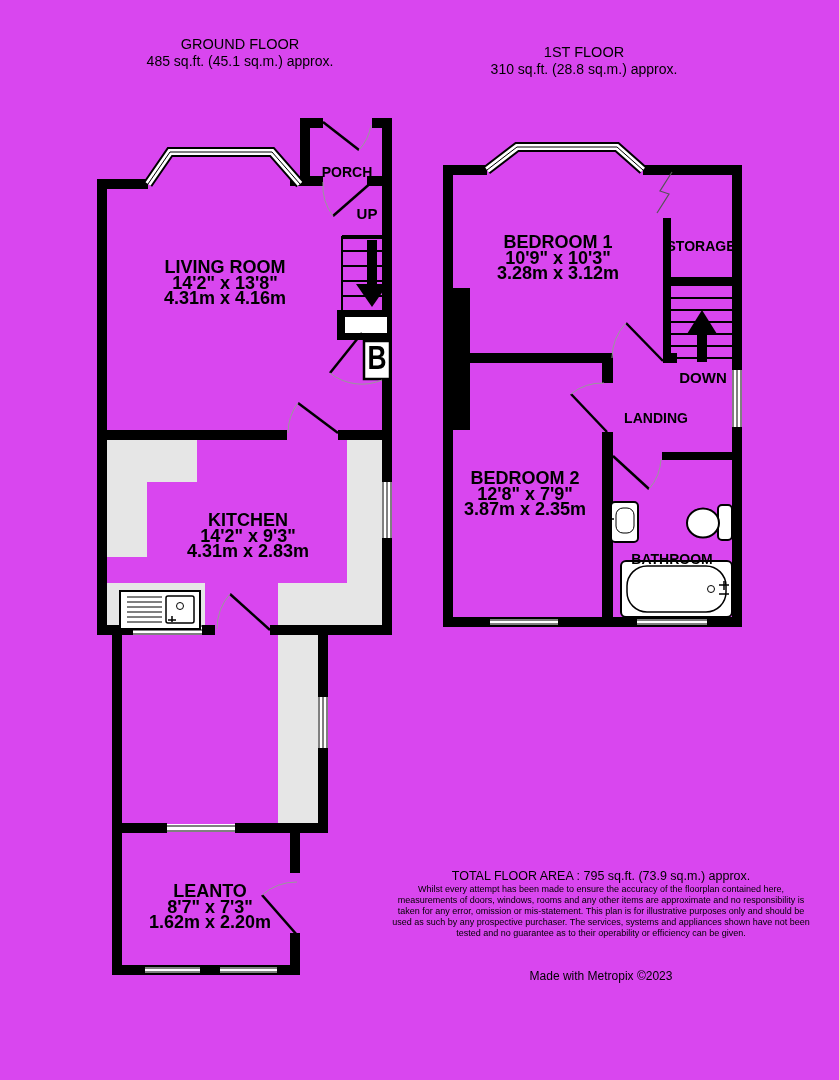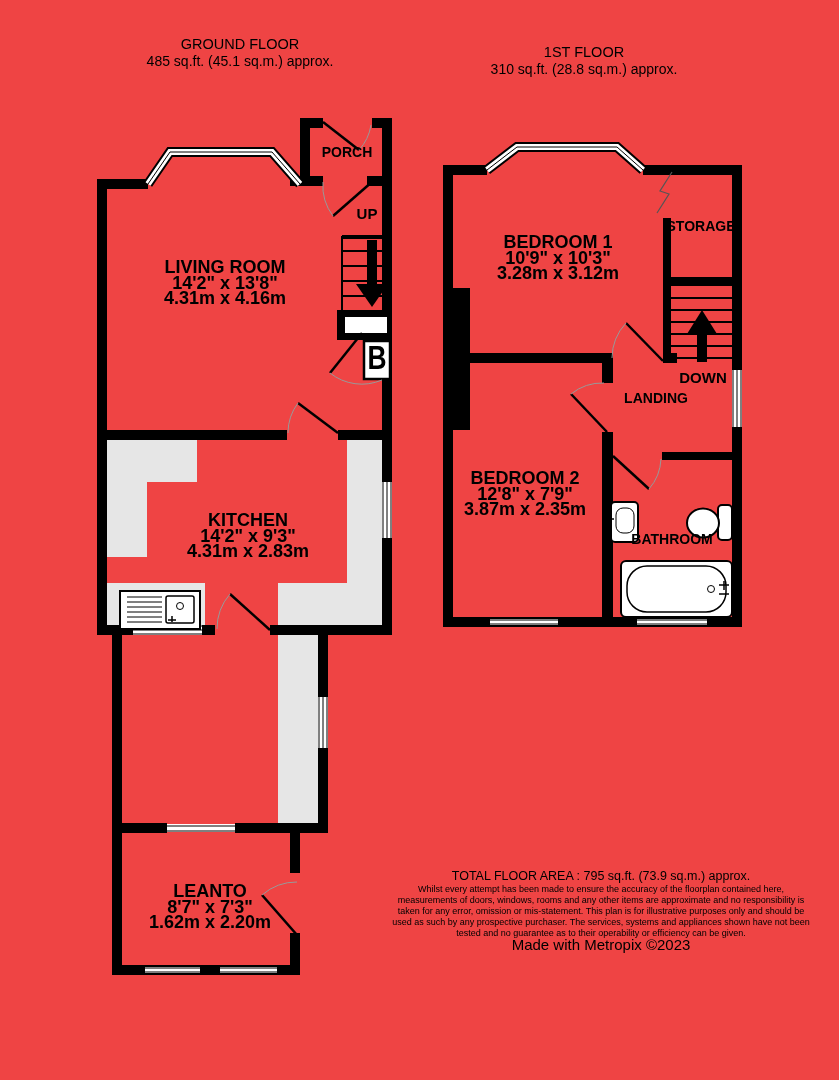--- a/index.html
+++ b/index.html
@@ -1,35 +1,35 @@
 <!DOCTYPE html>
 <html><head>
 <meta charset="utf-8">
 <style>
   html,body{margin:0;padding:0;background:#ffffff;}
   .canvas{
-    position:relative;width:839px;height:1080px;background:#ef4444;
+    position:relative;width:839px;height:1080px;background:#d946ef;
     font-family:"Liberation Sans",sans-serif;overflow:hidden;
   }
   .plan-svg{position:absolute;left:0;top:0;}
   .lbl{position:absolute;transform:translate(-50%,-50%);text-align:center;
        color:#000;white-space:nowrap;}
   .title-block{position:absolute;transform:translateX(-50%);text-align:center;}
   .floor-title{font-size:14.5px;line-height:17px;color:#000;}
   .floor-area{font-size:14px;line-height:16px;color:#000;}
   .room-label{position:absolute;transform:translate(-50%,-50%);text-align:center;
        font-weight:bold;font-size:18px;line-height:15.5px;color:#000;white-space:nowrap;}
   .small-label{font-size:15px;font-weight:bold;}
-  .zone-label{font-weight:bold;font-size:14px;}
+  .zone-label{font-weight:bold;font-size:14px;margin-top:20px;}
   .boiler{font-weight:bold;font-size:33px;transform:translate(-50%,-54%) scaleX(0.8);}
   .footer{position:absolute;left:601px;top:869px;transform:translateX(-50%);
        width:420px;text-align:center;color:#000;}
   .footer-total{font-size:12.5px;line-height:15px;}
   .footer-disclaimer{font-size:9px;line-height:11px;}
-  .footer-credit{font-size:15px;line-height:11px;}
+  .footer-credit{font-size:12px;line-height:11px;margin-top:32px;}
 </style>
 </head>
 <body>
 
 <div class="canvas">
 
   <svg class="plan-svg" width="839" height="1080" viewBox="0 0 839 1080">
 
     <g>
 

